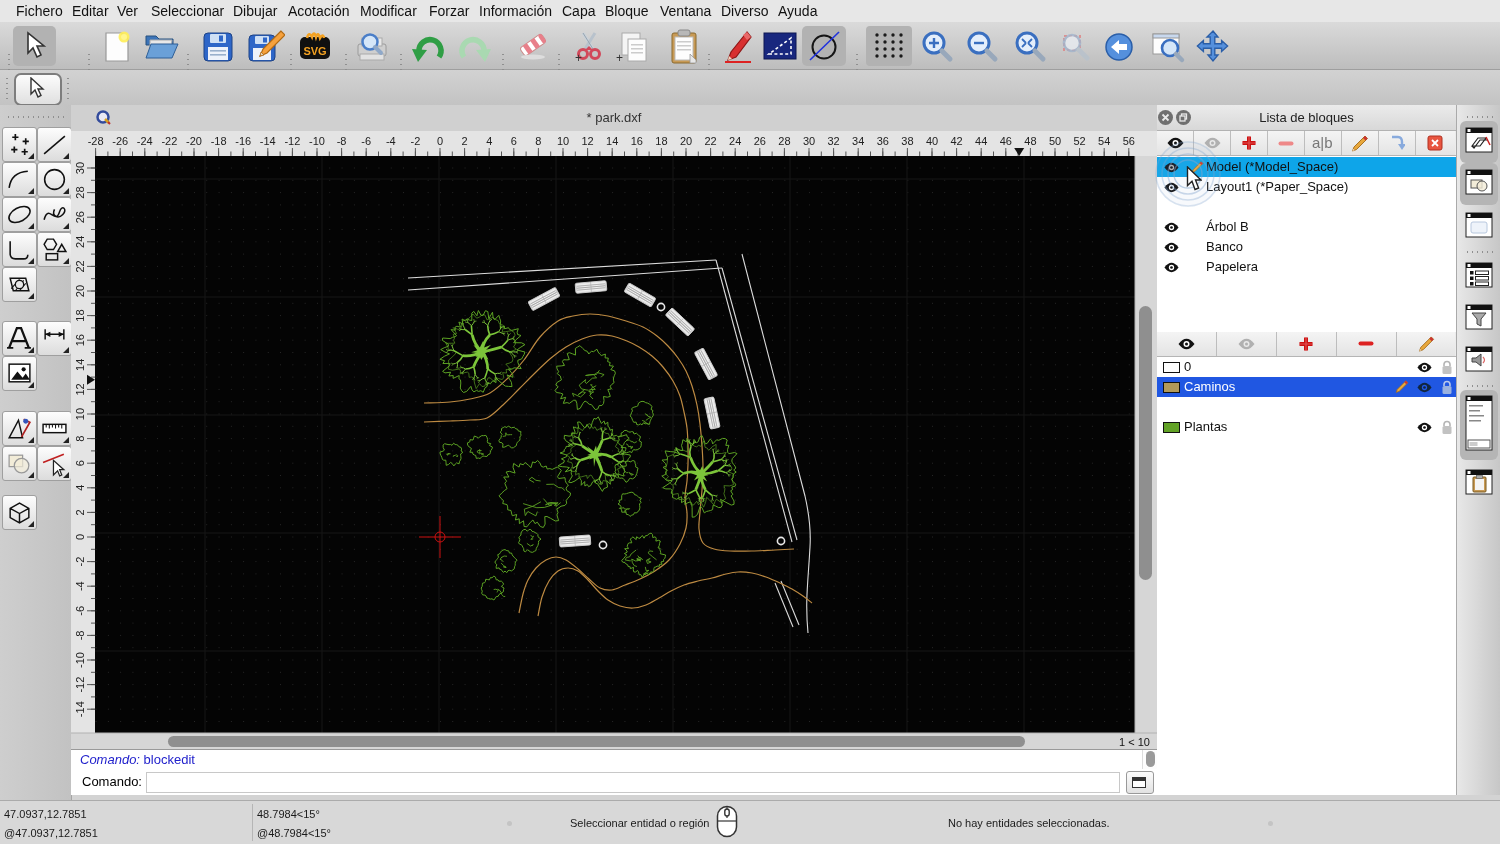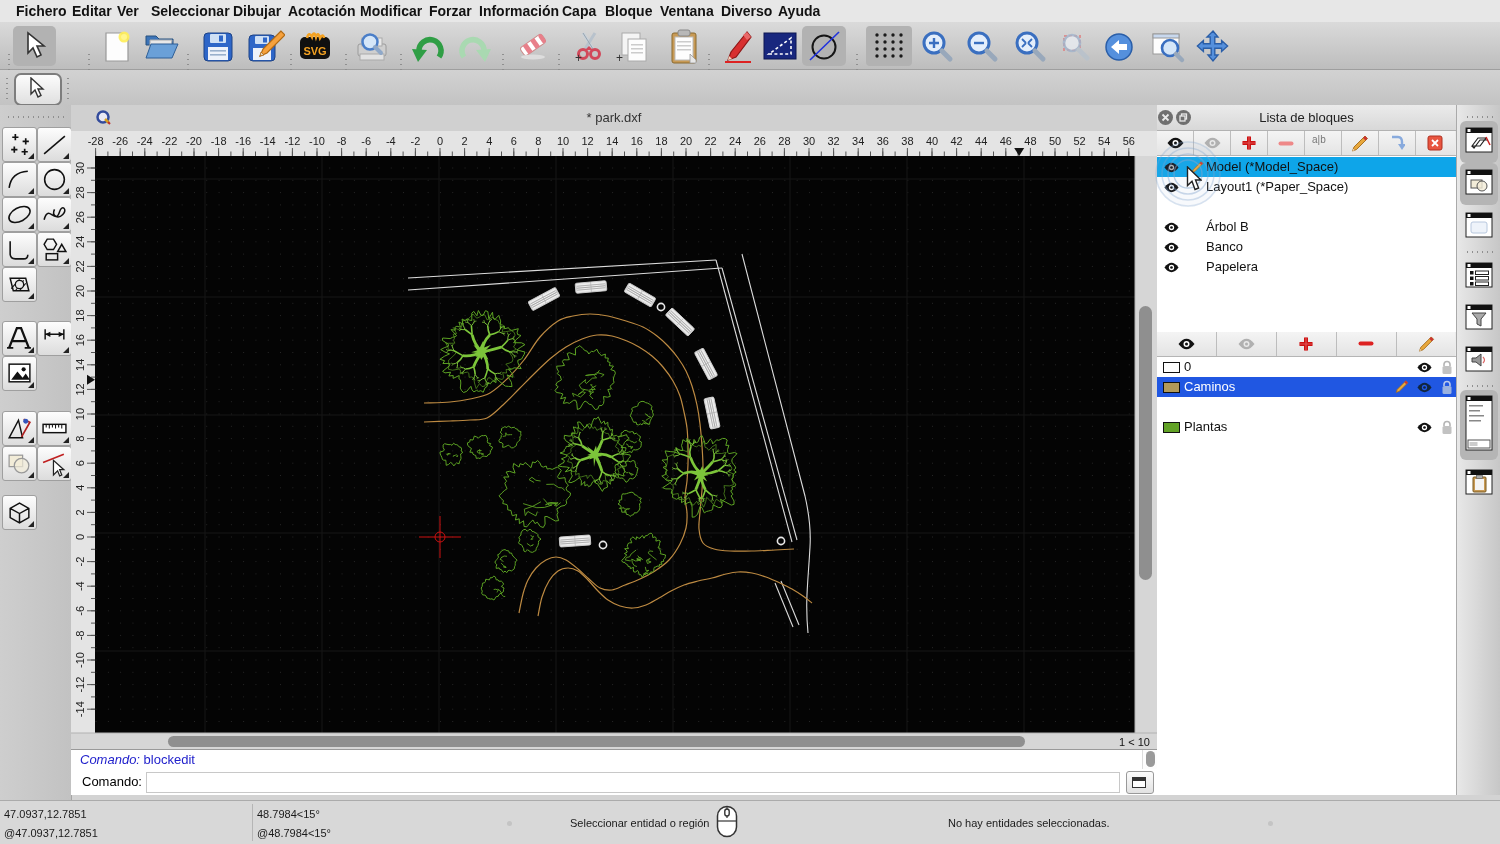--- a/index.html
+++ b/index.html
@@ -1,21 +1,21 @@
 <!DOCTYPE html>
 <html><head>
 <meta charset="utf-8">
 <style>
   html,body{margin:0;padding:0;}
   body{width:1500px;height:844px;overflow:hidden;position:relative;
        font-family:"Liberation Sans",sans-serif;background:#d3d3d3;}
   .abs{position:absolute;}
   #menubar{left:0;top:0;width:1500px;height:22px;background:#e7e7e7;
     border-bottom:1px solid #cfcfcf;font-size:14px;color:#111;}
-  #menubar span{position:absolute;top:3px;white-space:nowrap;font-weight:bold;}
+  #menubar span{position:absolute;top:3px;white-space:nowrap;}
   #toolbar1{left:0;top:22px;width:1500px;height:47px;
     background:linear-gradient(#dadada,#bdbdbd);border-bottom:1px solid #9e9e9e;}
   #toolbar2{left:0;top:70px;width:1500px;height:35px;
     background:linear-gradient(#d2d2d2,#c3c3c3);border-bottom:1px solid #a8a8a8;}
   .vdots{position:absolute;width:2px;background-image:radial-gradient(circle,#8f8f8f 1px,transparent 1.1px);
     background-size:2px 5px;background-repeat:repeat-y;}
   .hdots{position:absolute;height:2px;background-image:radial-gradient(circle,#8f8f8f 1px,transparent 1.1px);
     background-size:5px 2px;background-repeat:repeat-x;}
   .pressed{background:#b2b2b2;border-radius:5px;}
   #lefttools{left:0;top:105px;width:71px;height:695px;
@@ -662,21 +662,21 @@
           <path d="M8,1.5 V14.5 M1.5,8 H14.5" stroke="#cc1111" stroke-width="4"></path>
           <path d="M8,1.5 V14.5 M1.5,8 H14.5" stroke="#e05050" stroke-width="1.2"></path>
         </svg>
       </div>
     <div class="dockcell" style="left:111px;width:36px">
         <svg style="position:absolute;left:10px;top:10px" width="16" height="5" viewBox="0 0 16 5">
           <rect x="0.5" y="0.5" width="15" height="4" rx="2" fill="#ee8888"></rect>
         </svg>
       </div>
     <div class="dockcell" style="left:148px;width:36px">
-        <span style="position:absolute;left:7px;top:3px;font-size:10px;color:#777">a|b</span>
+        <span style="position:absolute;left:7px;top:3px;font-size:15px;color:#777">a|b</span>
       </div>
     <div class="dockcell" style="left:185px;width:36px">
         <svg style="position:absolute;left:9px;top:4px" width="18" height="18" viewBox="0 0 18 18">
           <path d="M14,1 L3,12 l-1.5,4 4,-1.5 L16.5,3.5 z" fill="#e8a83c" stroke="#a06818" stroke-width="0.9"></path>
           <path d="M14,1 l2.5,2.5 -2,2 -2.5,-2.5 z" fill="#cc3333"></path>
           <path d="M1.5,16 l2.2,-0.8 -1.5,-1.5 z" fill="#f2dcc2"></path>
         </svg>
       </div>
     <div class="dockcell" style="left:222px;width:36px">
         <svg style="position:absolute;left:10px;top:4px" width="16" height="16" viewBox="0 0 16 16">

